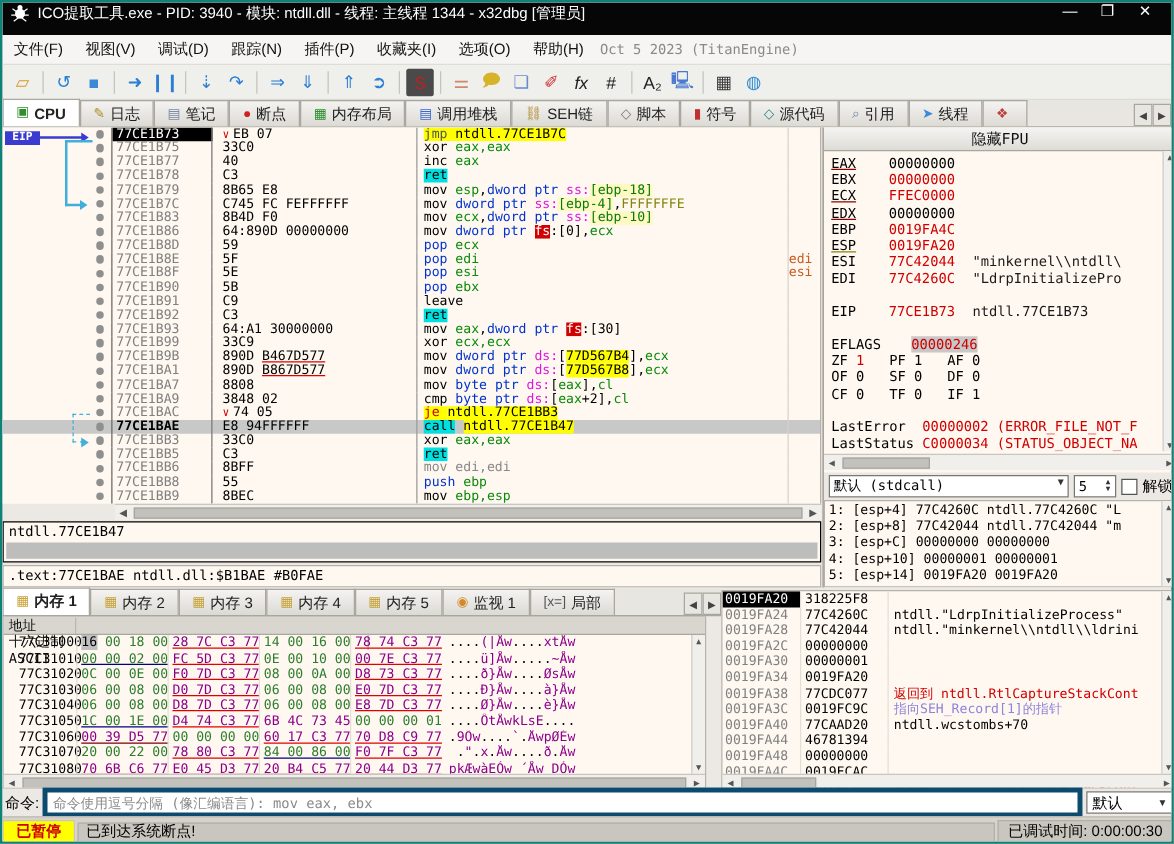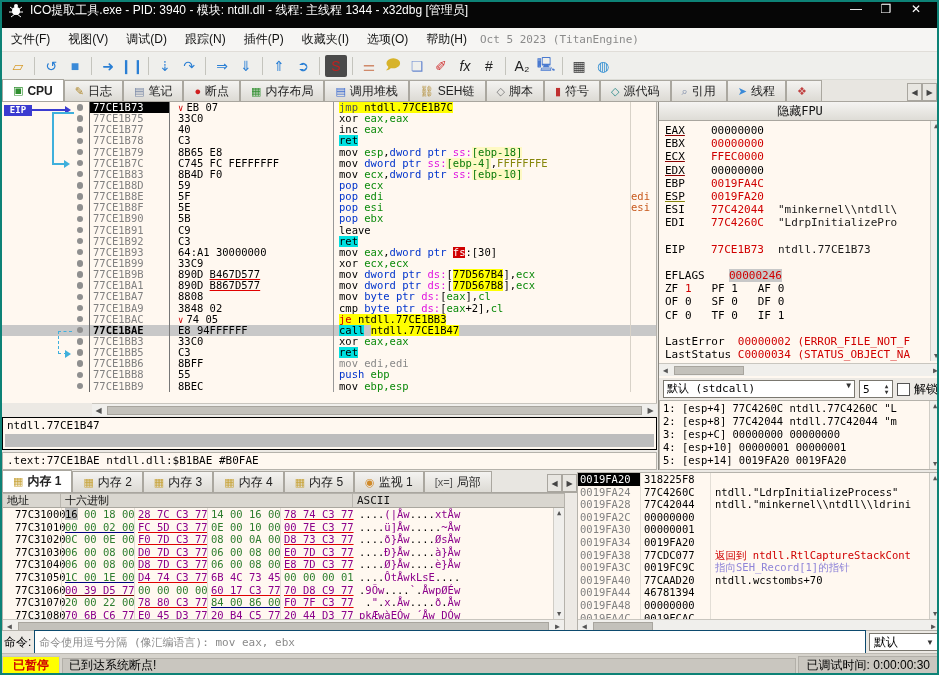--- a/index.html
+++ b/index.html
@@ -83,21 +83,21 @@
   .spin{width:34px;height:18px;border:1px solid #7a776f;background:#fff;display:flex;align-items:center;font-size:11px;}
   .spin .num{flex:1;padding-left:3px;}
   .spin .arrows{width:11px;font-size:6px;line-height:6px;color:#333;text-align:center;}
   .chk{width:13px;height:13px;border:1px solid #555;background:#fff;}
   #args{position:absolute;left:0;top:298px;width:283px;height:70px;background:#FFF8F0;border:1px solid #b5b2ab;font-size:10.5px;padding:1px 0 0 3px;overflow:hidden;}
   .argrow{height:13px;line-height:13px;white-space:pre;color:#000;}
   
   #btabs{position:absolute;left:0;top:368px;width:575px;height:23px;}
   
   #dump{left:0;top:391px;width:563px;height:138px;border:1px solid #b5b2ab;}
-  #dump-head{height:14px;background:#d9d6cf;border-bottom:1px solid #aaa79f;display:flex;font-size:11px;line-height:13px;color:#111;}
+  #dump-head{height:14px;background:#d9d6cf;border-bottom:1px solid #aaa79f;display:flex;font-size:11px;line-height:13px;color:#111;flex-direction:column;}
   .dh-addr{width:58px;padding-left:4px;border-right:1px solid #b9b6af;}
   .dh-hex{width:292px;padding-left:4px;border-right:1px solid #b9b6af;}
   .dh-ascii{flex:1;padding-left:4px;}
   .mrow{display:flex;height:12.6px;line-height:12.6px;font-size:10.5px;white-space:pre;}
   .maddr{width:58px;flex:none;color:#000;padding-left:12px;}
   .mgrp{width:73px;flex:none;border-left:1px solid #e3ded6;padding-left:3px;}
   .mgrp.cg{color:#2e7d2e}.mgrp.cp{color:#8b008b}
   .u-r{text-decoration:underline;text-decoration-color:#e00000;}
   .u-n{text-decoration:underline;text-decoration-color:#000080;}
   .u-d{text-decoration:underline;text-decoration-color:#7a0000;}
@@ -107,21 +107,21 @@
   
   #stack{left:575px;top:370px;width:364px;height:159px;border:1px solid #b5b2ab;}
   .srow{display:flex;height:12.6px;line-height:12.6px;font-size:10.5px;white-space:pre;}
   .saddr{width:62px;flex:none;color:#808080;padding-left:2px;}
   .saddr.sel{background:#000;color:#fff;}
   .sval{width:70px;flex:none;color:#000;border-left:1px solid #e3ded6;padding-left:3px;}
   .scomm{flex:1;padding-left:4px;overflow:hidden;border-left:1px solid #e3ded6;}
   .cc-r{color:#d00000}.cc-p{color:#8f84d8}.cc-k{color:#000}
   
   #cmdbar{position:absolute;left:0;top:529px;width:939px;height:22px;display:flex;align-items:center;background:#ece9e4;padding:0 2px;gap:3px;font-size:12px;}
-  #cmd-input{flex:1;height:24px;border:1px solid #0c4a6e;background:#fff;color:#8a8a8a;font-size:11px;font-family:"DejaVu Sans Mono",monospace;display:flex;align-items:center;padding-left:4px;}
+  #cmd-input{flex:1;height:24px;border:4px solid #0c4a6e;background:#fff;color:#8a8a8a;font-size:11px;font-family:"DejaVu Sans Mono",monospace;display:flex;align-items:center;padding-left:4px;}
   #cmd-combo{width:70px;height:18px;border:1px solid #7a776f;background:#fff;display:flex;align-items:center;justify-content:space-between;padding:0 4px;font-size:12px;}
   
   #statusbar{position:absolute;left:0;top:551px;width:939px;height:24px;background:#d6d3cc;display:flex;align-items:center;font-size:12px;border-top:1px solid #bdbab3;}
   #pause-badge{background:#ffff00;color:#d00000;font-weight:bold;padding:2px 10px;height:20px;display:flex;align-items:center;border:1px solid #c9c6bf;}
   #status-msg{flex:1;height:16px;display:flex;align-items:center;padding-left:6px;background:#c9c6bf;margin:0 2px;border:1px solid #b2afa8;}
   #debug-time{padding:0 8px;height:20px;display:flex;align-items:center;background:#c9c6bf;border:1px solid #b2afa8;margin-right:2px;white-space:pre;}
   .caret{font-size:8px;color:#333;margin-left:4px;}
 </style>
 </head>
 <body>
@@ -246,20 +246,21 @@
   <div id="main">
     <div id="disasm" class="pane mono">
       <div id="drows">
           <div class="drow"><div class="dgut"><div class="dot"></div></div><div class="daddr eip">77CE1B73</div><div class="dbytes"><span class="mark">∨</span><span>EB 07</span></div><div class="dinstr"><span class="yk">jmp </span><span class="y">ntdll.77CE1B7C</span></div><div class="dcomm"></div></div>
           <div class="drow"><div class="dgut"><div class="dot"></div></div><div class="daddr">77CE1B75</div><div class="dbytes"><span>33C0</span></div><div class="dinstr"><span class="k">xor </span><span class="g">eax,eax</span></div><div class="dcomm"></div></div>
           <div class="drow"><div class="dgut"><div class="dot"></div></div><div class="daddr">77CE1B77</div><div class="dbytes"><span>40</span></div><div class="dinstr"><span class="k">inc </span><span class="g">eax</span></div><div class="dcomm"></div></div>
           <div class="drow"><div class="dgut"><div class="dot"></div></div><div class="daddr">77CE1B78</div><div class="dbytes"><span>C3</span></div><div class="dinstr"><span class="cb">ret</span></div><div class="dcomm"></div></div>
           <div class="drow"><div class="dgut"><div class="dot"></div></div><div class="daddr">77CE1B79</div><div class="dbytes"><span>8B65 E8</span></div><div class="dinstr"><span class="k">mov </span><span class="g">esp</span><span class="k">,</span><span class="b">dword ptr </span><span class="m">ss:</span><span class="brg">[ebp-18]</span></div><div class="dcomm"></div></div>
           <div class="drow"><div class="dgut"><div class="dot"></div></div><div class="daddr">77CE1B7C</div><div class="dbytes"><span>C745 FC FEFFFFFF</span></div><div class="dinstr"><span class="k">mov </span><span class="b">dword ptr </span><span class="m">ss:</span><span class="brg">[ebp-4]</span><span class="k">,</span><span class="n">FFFFFFFE</span></div><div class="dcomm"></div></div>
           <div class="drow"><div class="dgut"><div class="dot"></div></div><div class="daddr">77CE1B83</div><div class="dbytes"><span>8B4D F0</span></div><div class="dinstr"><span class="k">mov </span><span class="g">ecx</span><span class="k">,</span><span class="b">dword ptr </span><span class="m">ss:</span><span class="brg">[ebp-10]</span></div><div class="dcomm"></div></div>
+          <div class="drow"><div class="dgut"><div class="dot"></div></div><div class="daddr">77CE1B86</div><div class="dbytes"><span>64:890D 00000000</span></div><div class="dinstr"><span class="k">mov </span><span class="b">dword ptr </span><span class="rs">fs</span><span class="k">:[0],</span><span class="g">ecx</span></div><div class="dcomm"></div></div>
           <div class="drow"><div class="dgut"><div class="dot"></div></div><div class="daddr">77CE1B8D</div><div class="dbytes"><span>59</span></div><div class="dinstr"><span class="b">pop </span><span class="g">ecx</span></div><div class="dcomm"></div></div>
           <div class="drow"><div class="dgut"><div class="dot"></div></div><div class="daddr">77CE1B8E</div><div class="dbytes"><span>5F</span></div><div class="dinstr"><span class="b">pop </span><span class="g">edi</span></div><div class="dcomm">edi</div></div>
           <div class="drow"><div class="dgut"><div class="dot"></div></div><div class="daddr">77CE1B8F</div><div class="dbytes"><span>5E</span></div><div class="dinstr"><span class="b">pop </span><span class="g">esi</span></div><div class="dcomm">esi</div></div>
           <div class="drow"><div class="dgut"><div class="dot"></div></div><div class="daddr">77CE1B90</div><div class="dbytes"><span>5B</span></div><div class="dinstr"><span class="b">pop </span><span class="g">ebx</span></div><div class="dcomm"></div></div>
           <div class="drow"><div class="dgut"><div class="dot"></div></div><div class="daddr">77CE1B91</div><div class="dbytes"><span>C9</span></div><div class="dinstr"><span class="k">leave</span></div><div class="dcomm"></div></div>
           <div class="drow"><div class="dgut"><div class="dot"></div></div><div class="daddr">77CE1B92</div><div class="dbytes"><span>C3</span></div><div class="dinstr"><span class="cb">ret</span></div><div class="dcomm"></div></div>
           <div class="drow"><div class="dgut"><div class="dot"></div></div><div class="daddr">77CE1B93</div><div class="dbytes"><span>64:A1 30000000</span></div><div class="dinstr"><span class="k">mov </span><span class="g">eax</span><span class="k">,</span><span class="b">dword ptr </span><span class="rs">fs</span><span class="k">:[30]</span></div><div class="dcomm"></div></div>
           <div class="drow"><div class="dgut"><div class="dot"></div></div><div class="daddr">77CE1B99</div><div class="dbytes"><span>33C9</span></div><div class="dinstr"><span class="k">xor </span><span class="g">ecx,ecx</span></div><div class="dcomm"></div></div>
           <div class="drow"><div class="dgut"><div class="dot"></div></div><div class="daddr">77CE1B9B</div><div class="dbytes"><span>890D </span><span class="pu">B467D577</span></div><div class="dinstr"><span class="k">mov </span><span class="b">dword ptr </span><span class="m">ds:</span><span class="k">[</span><span class="y">77D567B4</span><span class="k">],</span><span class="g">ecx</span></div><div class="dcomm"></div></div>
           <div class="drow"><div class="dgut"><div class="dot"></div></div><div class="daddr">77CE1BA1</div><div class="dbytes"><span>890D </span><span class="pu">B867D577</span></div><div class="dinstr"><span class="k">mov </span><span class="b">dword ptr </span><span class="m">ds:</span><span class="k">[</span><span class="y">77D567B8</span><span class="k">],</span><span class="g">ecx</span></div><div class="dcomm"></div></div>

